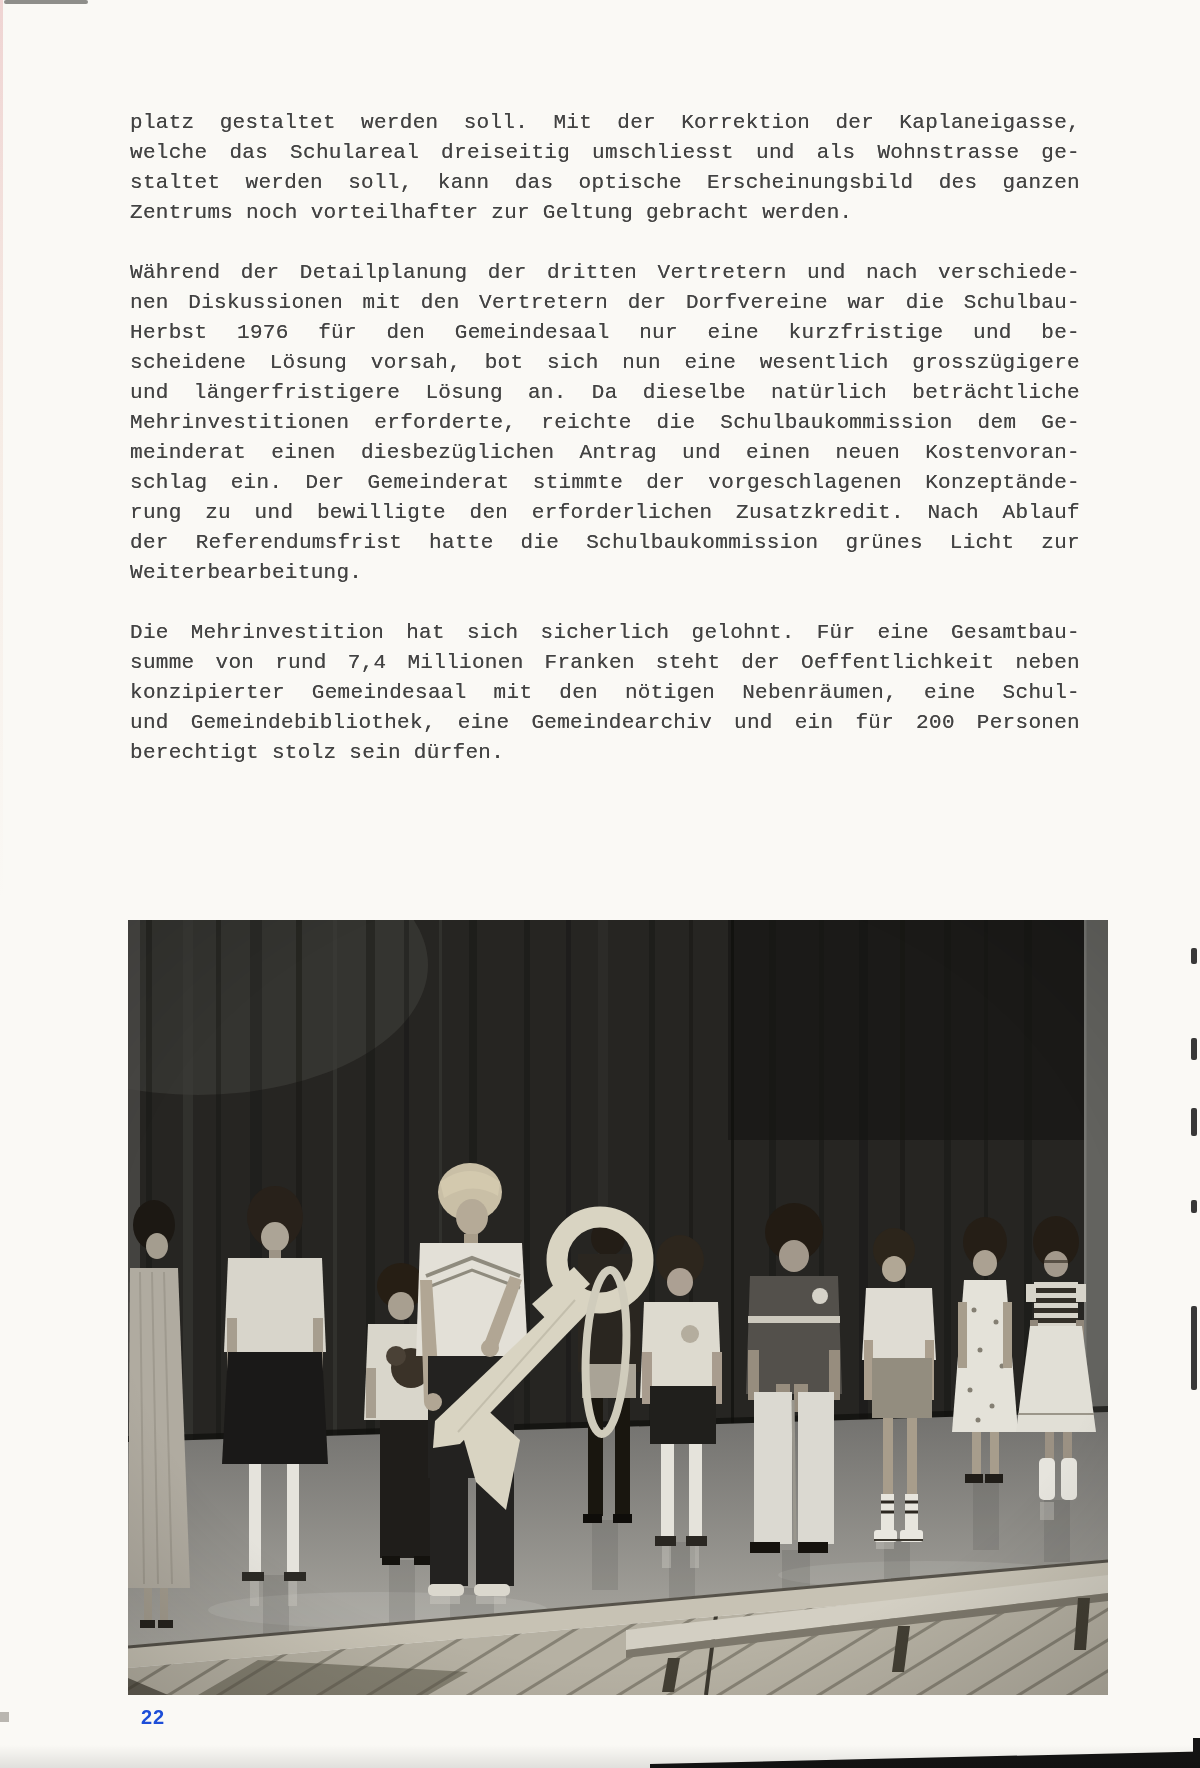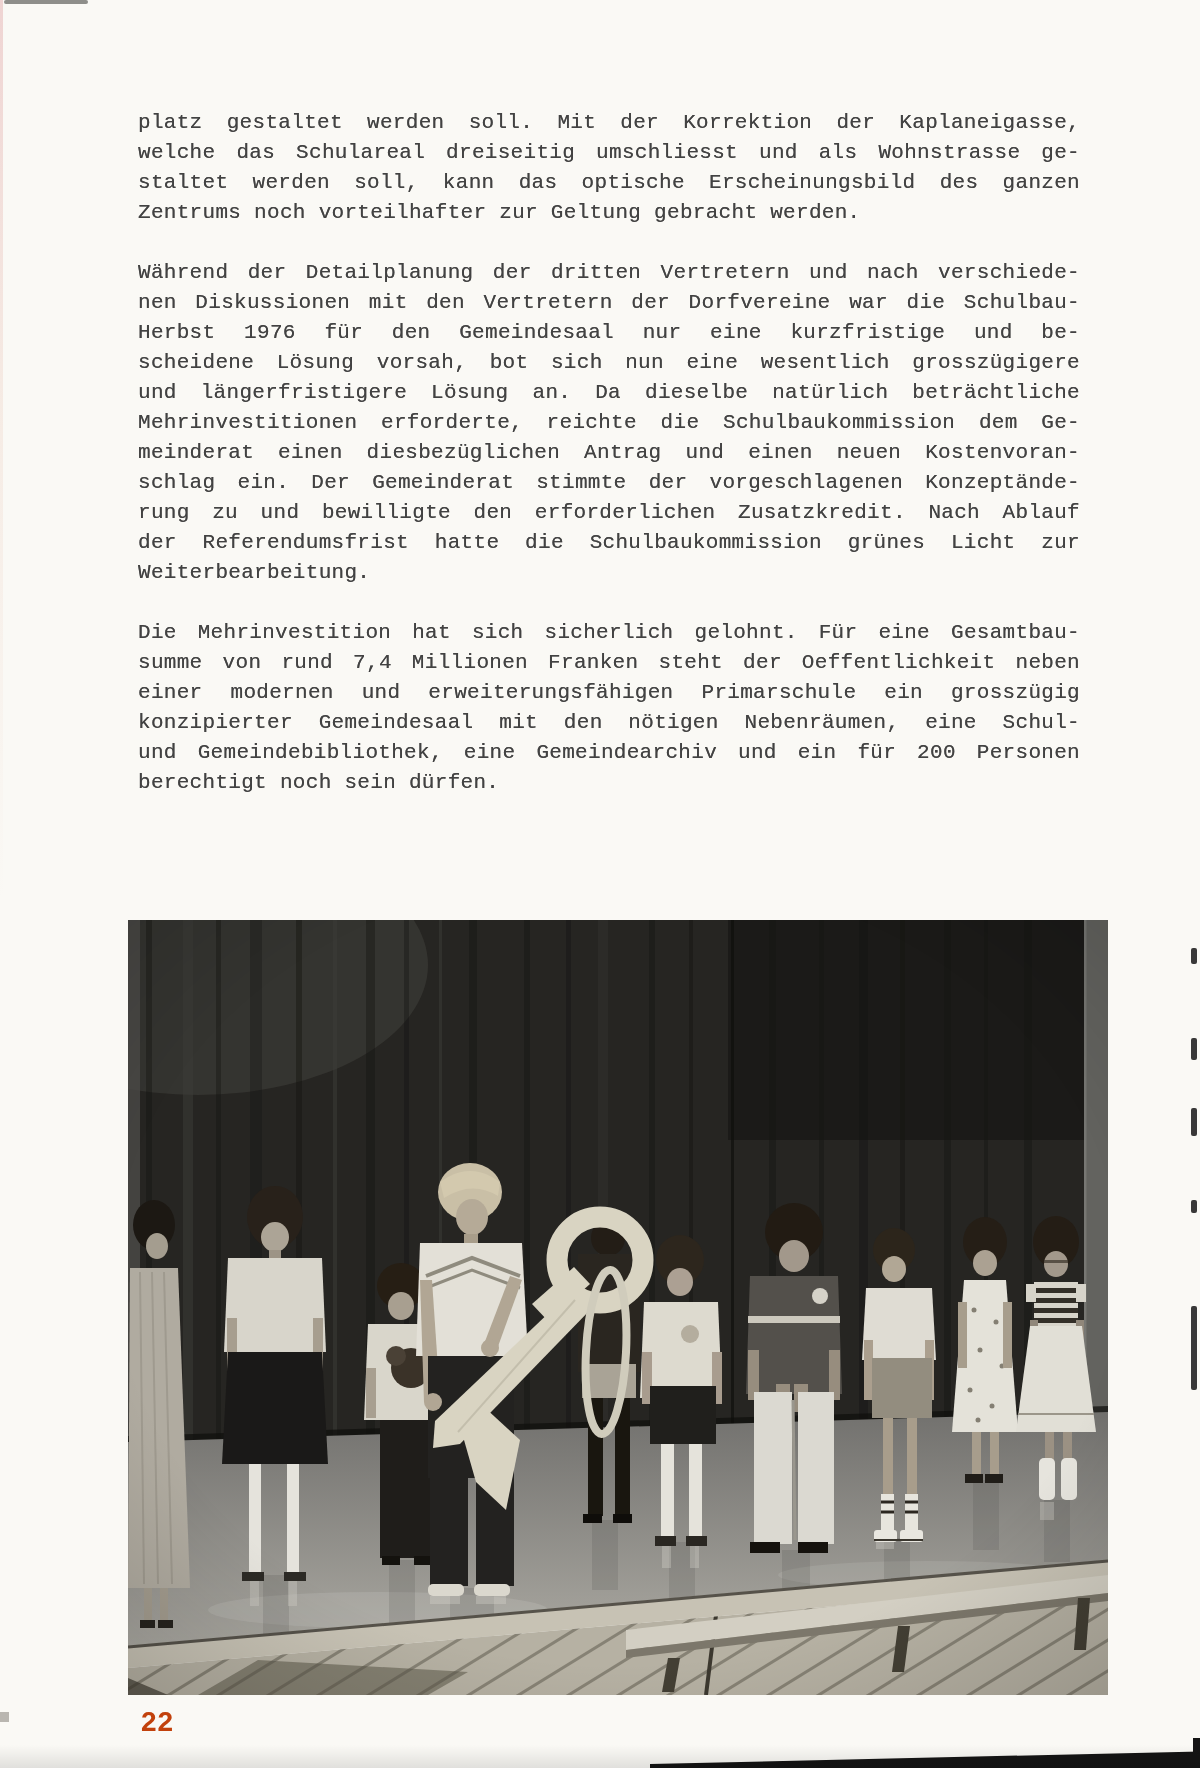--- a/index.html
+++ b/index.html
@@ -11,34 +11,34 @@
     font-family:"Liberation Sans",sans-serif;
   }
   
   .text-col{
     position:absolute;left:130px;top:108px;width:950px;
     font-family:"Liberation Mono","DejaVu Sans Mono",monospace;
     font-size:21px;line-height:30px;color:#424242;
     letter-spacing:0.3px;
     text-shadow:0 0 0.6px rgba(66,66,66,0.75);
   }
-  .para{margin:0 0 30px 8px;padding:0;}
+  .para{margin:0 0 30px 0;padding:0;}
   .line{display:block;text-align:justify;text-align-last:justify;}
   .line.last{text-align:justify;text-align-last:left;}
   
   .photo{
     position:absolute;left:128px;top:920px;width:980px;height:775px;
     margin:0;padding:0;line-height:0;
   }
   .photo svg{width:100%;height:100%;display:block;}
   
   .page-num{
     position:absolute;left:141px;top:1706px;
     font-family:"Liberation Sans",sans-serif;
-    font-weight:bold;font-size:28px;color:#c2410c;letter-spacing:1px;
+    font-weight:bold;font-size:20px;color:#1d4ed8;letter-spacing:1px;
   }
   
   .art{position:absolute;pointer-events:none;}
   .mark-topleft{left:4px;top:0;width:84px;height:4px;background:#6a6a66;opacity:.75;border-radius:2px;}
   .edge-tint{left:0;top:0;width:3px;height:900px;
     background:linear-gradient(#e6b6b6 0%,#f2e0d6 45%,rgba(255,255,255,0) 100%);opacity:.55;}
   .dash{left:1191px;width:6px;background:#161616;opacity:.85;border-radius:2px;}
   .dash1{top:948px;height:16px;}
   .dash2{top:1038px;height:22px;}
   .dash3{top:1108px;height:28px;}
@@ -75,24 +75,23 @@
       <span class="line">meinderat einen diesbezüglichen Antrag und einen neuen Kostenvoran-</span>
       <span class="line">schlag ein. Der Gemeinderat stimmte der vorgeschlagenen Konzeptände-</span>
       <span class="line">rung zu und bewilligte den erforderlichen Zusatzkredit. Nach Ablauf</span>
       <span class="line">der Referendumsfrist hatte die Schulbaukommission grünes Licht zur</span>
       <span class="line last">Weiterbearbeitung.</span>
     </p>
 
     <p class="para">
       <span class="line">Die Mehrinvestition hat sich sicherlich gelohnt. Für eine Gesamtbau-</span>
       <span class="line">summe von rund 7,4 Millionen Franken steht der Oeffentlichkeit neben</span>
-      <span class="line">einer modernen und erweiterungsfähigen Primarschule ein grosszügig</span>
       <span class="line">konzipierter Gemeindesaal mit den nötigen Nebenräumen, eine Schul-</span>
       <span class="line">und Gemeindebibliothek, eine Gemeindearchiv und ein für 200 Personen</span>
-      <span class="line last">berechtigt noch sein dürfen.</span>
+      <span class="line last">berechtigt stolz sein dürfen.</span>
     </p>
   </div>
 
   <figure class="photo">
     <svg viewBox="0 0 980 775" preserveAspectRatio="none">
       <title>Schwarzweissfoto: Kinder stehen in einer Reihe auf der Bühne vor einem dunklen Vorhang; ein Junge vorne hält einen grossen Schlüssel aus Karton, daneben hängt ein grosser Ring.</title>
       <defs>
         <linearGradient id="floorG" x1="0" y1="0" x2="0" y2="1">
           <stop offset="0" stop-color="#72716e"></stop>
           <stop offset="1" stop-color="#aba9a2"></stop>

